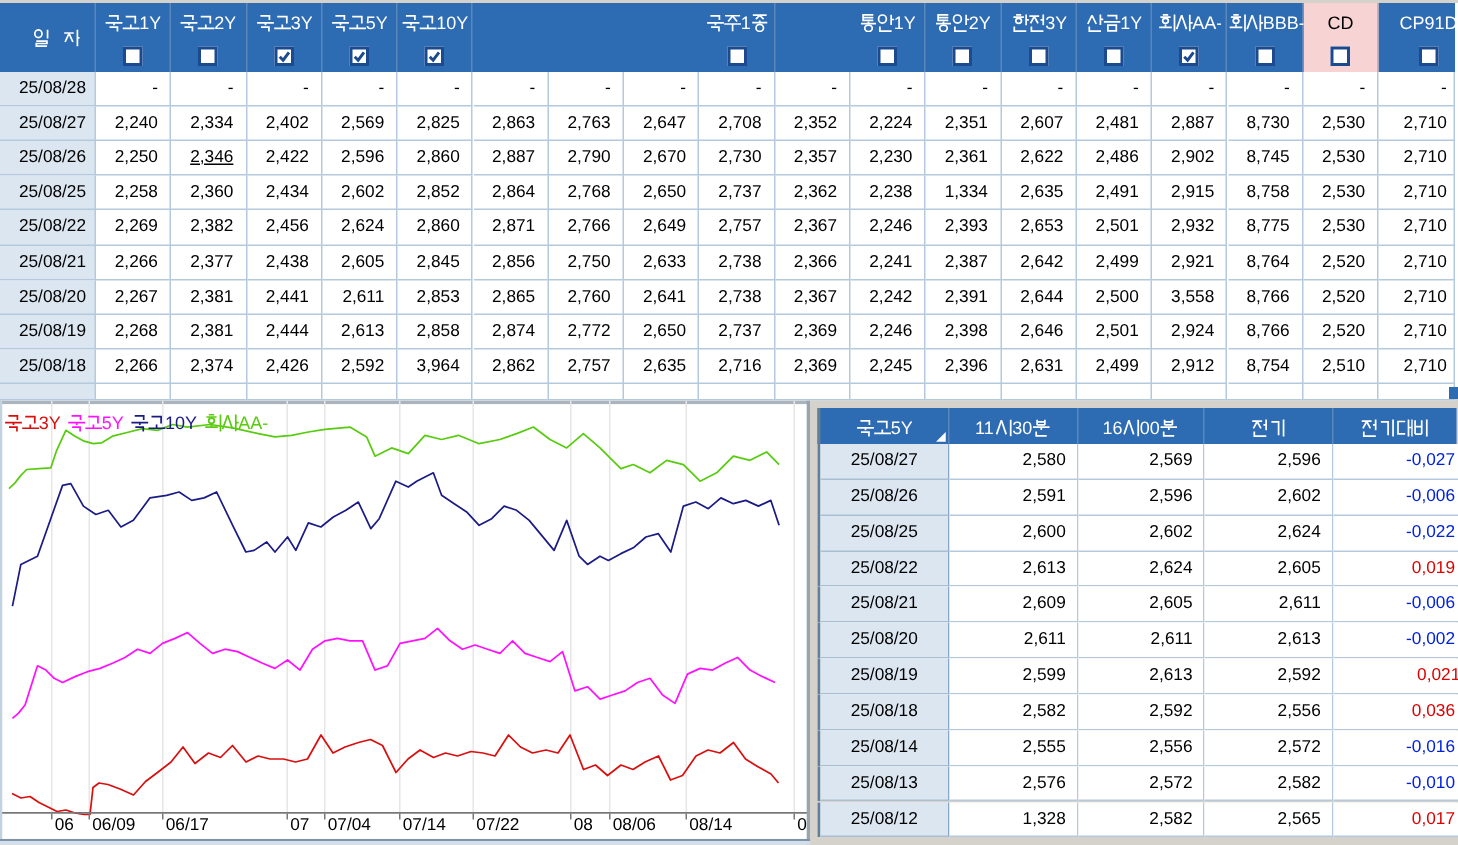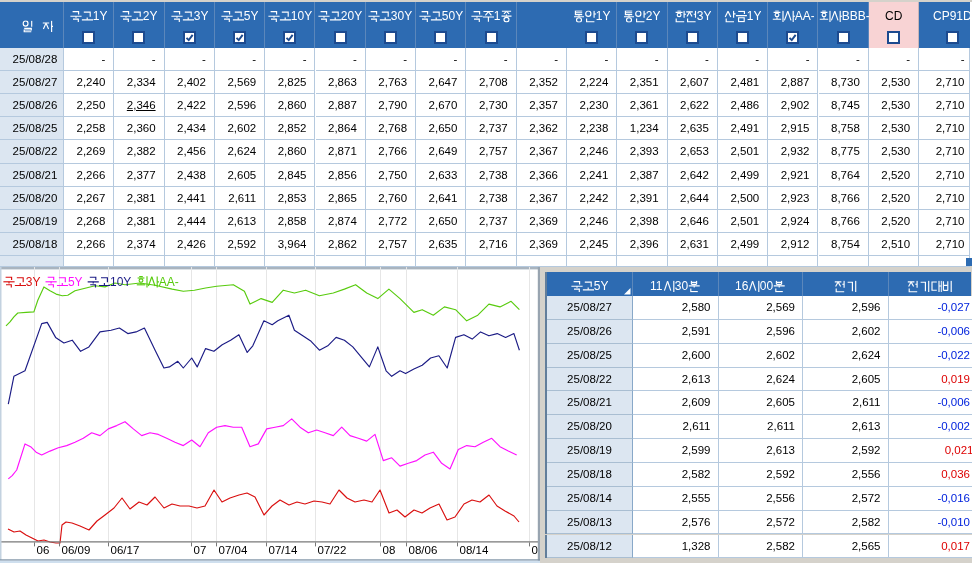--- a/index.html
+++ b/index.html
@@ -208,44 +208,20 @@
             <use href="#guk" x="0.0" y="0.4" width="12" height="12"></use>
             <use href="#go" x="11.4" y="0.4" width="12" height="12"></use>
             <text x="22.8" y="10.2" font-size="12">10Y</text>
           </svg></div>
         <div class="cb">
           <svg width="9" height="9" viewBox="0 0 12 12">
             <path d="M2,6.5 L5,9.5 L10.2,2.5" fill="none" stroke="#1c4a8f" stroke-width="2.6"></path>
           </svg>
         </div>
       </div>
-      <div class="hc" style="left:315.50px;width:50.30px">
-        <div class="hname"><svg class="ks" width="44" height="13" style="color:#fff;fill:#fff">
-            <use href="#guk" x="0.0" y="0.4" width="12" height="12"></use>
-            <use href="#go" x="11.4" y="0.4" width="12" height="12"></use>
-            <text x="22.8" y="10.2" font-size="12">20Y</text>
-          </svg></div>
-        <div class="cb"></div>
-      </div>
-      <div class="hc" style="left:365.80px;width:50.30px">
-        <div class="hname"><svg class="ks" width="44" height="13" style="color:#fff;fill:#fff">
-            <use href="#guk" x="0.0" y="0.4" width="12" height="12"></use>
-            <use href="#go" x="11.4" y="0.4" width="12" height="12"></use>
-            <text x="22.8" y="10.2" font-size="12">30Y</text>
-          </svg></div>
-        <div class="cb"></div>
-      </div>
-      <div class="hc" style="left:416.10px;width:50.30px">
-        <div class="hname"><svg class="ks" width="44" height="13" style="color:#fff;fill:#fff">
-            <use href="#guk" x="0.0" y="0.4" width="12" height="12"></use>
-            <use href="#go" x="11.4" y="0.4" width="12" height="12"></use>
-            <text x="22.8" y="10.2" font-size="12">50Y</text>
-          </svg></div>
-        <div class="cb"></div>
-      </div>
       <div class="hc" style="left:466.40px;width:50.30px">
         <div class="hname"><svg class="ks" width="41" height="13" style="color:#fff;fill:#fff">
             <use href="#guk" x="0.0" y="0.4" width="12" height="12"></use>
             <use href="#ju" x="11.4" y="0.4" width="12" height="12"></use>
             <text x="22.8" y="10.2" font-size="12">1</text>
             <use href="#jong" x="29.5" y="0.4" width="12" height="12"></use>
           </svg></div>
         <div class="cb"></div>
       </div>
       <div class="hc" style="left:567.00px;width:50.30px">
@@ -382,21 +358,21 @@
       <div class="vc" style="left:114.30px;width:50.30px;">2,360</div>
       <div class="vc" style="left:164.60px;width:50.30px;">2,434</div>
       <div class="vc" style="left:214.90px;width:50.30px;">2,602</div>
       <div class="vc" style="left:265.20px;width:50.30px;">2,852</div>
       <div class="vc" style="left:315.50px;width:50.30px;">2,864</div>
       <div class="vc" style="left:365.80px;width:50.30px;">2,768</div>
       <div class="vc" style="left:416.10px;width:50.30px;">2,650</div>
       <div class="vc" style="left:466.40px;width:50.30px;">2,737</div>
       <div class="vc" style="left:516.70px;width:50.30px;">2,362</div>
       <div class="vc" style="left:567.00px;width:50.30px;">2,238</div>
-      <div class="vc" style="left:617.30px;width:50.30px;">1,234</div>
+      <div class="vc" style="left:617.30px;width:50.30px;">1,334</div>
       <div class="vc" style="left:667.60px;width:50.30px;">2,635</div>
       <div class="vc" style="left:717.90px;width:50.30px;">2,491</div>
       <div class="vc" style="left:768.20px;width:50.30px;">2,915</div>
       <div class="vc" style="left:818.50px;width:50.30px;">8,758</div>
       <div class="vc" style="left:868.80px;width:50.30px;">2,530</div>
       <div class="vc" style="left:919.10px;width:50.90px;padding-right:4.5px;">2,710</div>
     </div>
     <div class="ttr" style="top:138.38px">
       <div class="dc">25/08/22</div>
       <div class="vc" style="left:64.00px;width:50.30px;">2,269</div>
@@ -448,21 +424,21 @@
       <div class="vc" style="left:265.20px;width:50.30px;">2,853</div>
       <div class="vc" style="left:315.50px;width:50.30px;">2,865</div>
       <div class="vc" style="left:365.80px;width:50.30px;">2,760</div>
       <div class="vc" style="left:416.10px;width:50.30px;">2,641</div>
       <div class="vc" style="left:466.40px;width:50.30px;">2,738</div>
       <div class="vc" style="left:516.70px;width:50.30px;">2,367</div>
       <div class="vc" style="left:567.00px;width:50.30px;">2,242</div>
       <div class="vc" style="left:617.30px;width:50.30px;">2,391</div>
       <div class="vc" style="left:667.60px;width:50.30px;">2,644</div>
       <div class="vc" style="left:717.90px;width:50.30px;">2,500</div>
-      <div class="vc" style="left:768.20px;width:50.30px;">2,923</div>
+      <div class="vc" style="left:768.20px;width:50.30px;">3,558</div>
       <div class="vc" style="left:818.50px;width:50.30px;">8,766</div>
       <div class="vc" style="left:868.80px;width:50.30px;">2,520</div>
       <div class="vc" style="left:919.10px;width:50.90px;padding-right:4.5px;">2,710</div>
     </div>
     <div class="ttr" style="top:208.04px">
       <div class="dc">25/08/19</div>
       <div class="vc" style="left:64.00px;width:50.30px;">2,268</div>
       <div class="vc" style="left:114.30px;width:50.30px;">2,381</div>
       <div class="vc" style="left:164.60px;width:50.30px;">2,444</div>
       <div class="vc" style="left:214.90px;width:50.30px;">2,613</div>

